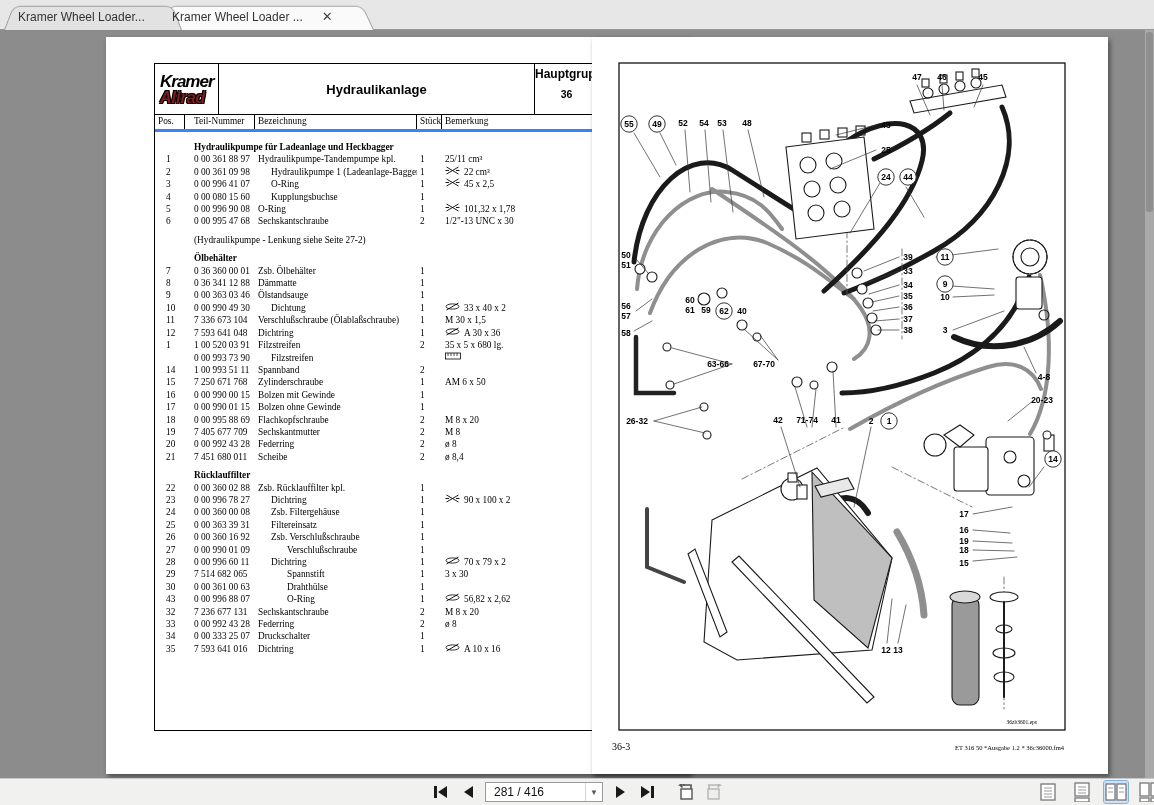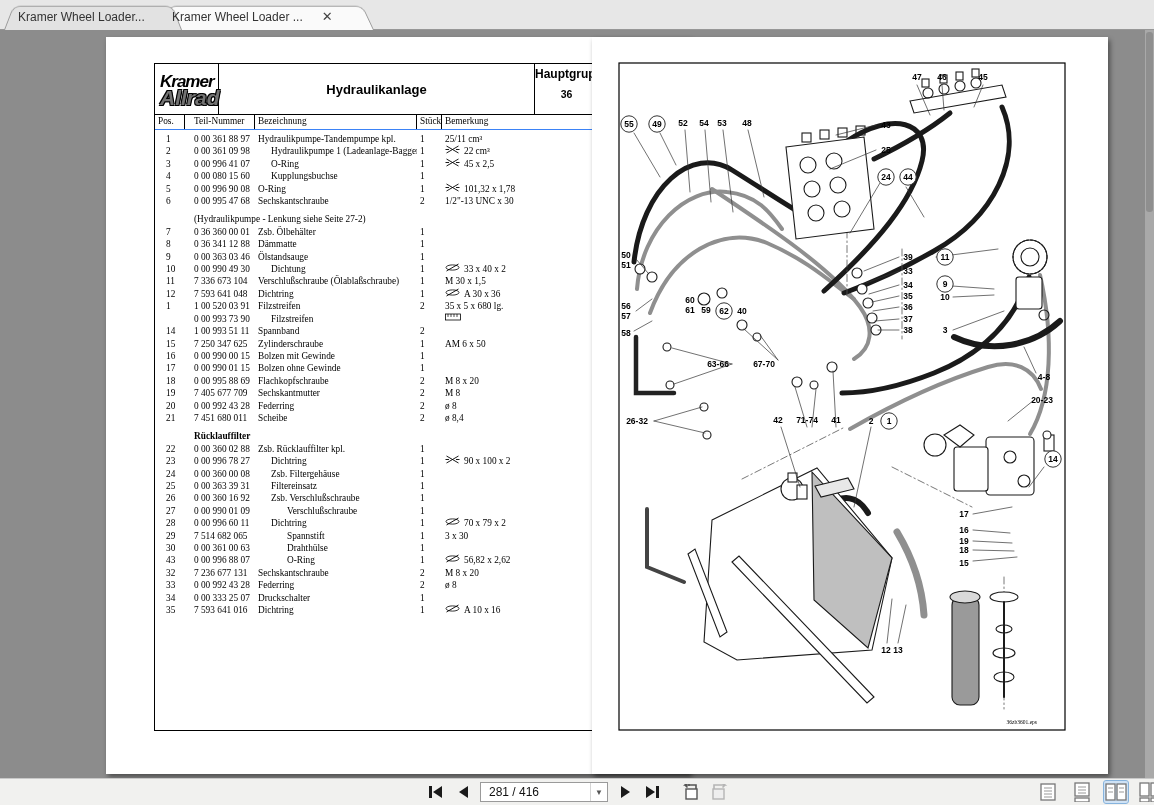--- a/index.html
+++ b/index.html
@@ -29,29 +29,29 @@
   .page-right{left:592px;width:516px;height:737px;}
 
   
   .sheet{position:relative;width:100%;height:100%;font-family:"Liberation Serif",serif;color:#000;}
   .frame{position:absolute;left:48px;top:26px;width:445px;height:668px;border:1px solid #000;box-sizing:border-box;}
   .head{display:flex;height:50px;border-bottom:1px solid #000;}
   .logo-cell{width:64px;border-right:1px solid #000;box-sizing:border-box;
              display:flex;flex-direction:column;justify-content:center;padding-left:5px;
              font-family:"Liberation Sans",sans-serif;font-weight:bold;font-style:italic;}
   .logo-l1{font-size:17px;letter-spacing:-1px;line-height:16px;}
-  .logo-l2{font-size:21px;letter-spacing:0px;line-height:15px;color:#737373;
+  .logo-l2{font-size:16px;letter-spacing:0px;line-height:15px;color:#7f1d1d;
            text-shadow:-1px -1px 0 #000,1px -1px 0 #000,-1px 1px 0 #000,1px 1px 0 #000;}
   .title-cell{flex:1;display:flex;align-items:center;justify-content:center;
               font-family:"Liberation Sans",sans-serif;font-weight:bold;font-size:13px;}
   .hg-cell{width:64px;border-left:1px solid #000;box-sizing:border-box;text-align:center;
            font-family:"Liberation Sans",sans-serif;font-weight:bold;}
   .hg-label{font-size:12px;margin-top:3px;}
   .hg-value{font-size:10.5px;margin-top:7px;}
-  .colhead{display:flex;height:14px;border-bottom:1px solid #3b82f6;font-size:9.3px;line-height:13px;}
+  .colhead{display:flex;height:14px;border-bottom:3px solid #3b82f6;font-size:9.3px;line-height:13px;}
   .colhead span{box-sizing:border-box;padding-left:3px;}
   .ch-pos{width:30px;border-right:1px solid #000;}
   .ch-nr{width:70px;border-right:1px solid #000;padding-left:9px !important;}
   .ch-name{width:162px;border-right:1px solid #000;}
   .ch-qty{width:25px;border-right:1px solid #000;}
   .ch-rem{flex:1;}
 
   .rows{padding-top:3px;font-size:9.3px;}
   .prow{display:flex;line-height:12.4px;white-space:nowrap;}
   .prow .c-pos{width:30px;box-sizing:border-box;padding-left:11px;flex:none;}
@@ -77,21 +77,21 @@
 
   
   .toolbar{position:absolute;left:0;bottom:0;width:100%;height:27px;background:#f1f1ef;
            border-top:1px solid #c9c9c9;box-sizing:border-box;display:flex;align-items:center;}
   .navgroup{position:absolute;left:50%;transform:translateX(-50%);display:flex;align-items:center;gap:6px;}
   .tbtn{width:22px;height:20px;display:flex;align-items:center;justify-content:center;border-radius:2px;}
   .tri{width:0;height:0;border-style:solid;}
   .tri-l{border-width:6px 9px 6px 0;border-color:transparent #1a1a1a transparent transparent;}
   .tri-r{border-width:6px 0 6px 9px;border-color:transparent transparent transparent #1a1a1a;}
   .bar{width:3px;height:12px;background:#1a1a1a;margin:0 1px;}
-  .pagebox{display:flex;align-items:center;width:128px;height:20px;background:#fff;
+  .pagebox{display:flex;align-items:center;width:118px;height:20px;background:#fff;
            border:1px solid #9a9a9a;box-sizing:border-box;font-size:12px;color:#111;}
   .pagebox .val{flex:1;padding-left:8px;}
   .pagebox .dd{width:16px;height:100%;display:flex;align-items:center;justify-content:center;
                border-left:1px solid #d5d5d5;font-size:8px;color:#555;}
   .viewbtn svg{display:block;}
   .layoutgroup{position:absolute;right:-8px;display:flex;align-items:center;gap:10px;}
   .lbtn{width:24px;height:22px;display:flex;align-items:center;justify-content:center;border-radius:2px;}
   .lbtn.sel{background:#cfe2f5;outline:1px solid #86b3dd;}
 </style>
 </head>
@@ -126,20 +126,24 @@
             </div>
           </div>
           <div class="colhead">
             <span class="ch-pos">Pos.</span>
             <span class="ch-nr">Teil-Nummer</span>
             <span class="ch-name">Bezeichnung</span>
             <span class="ch-qty">Stück</span>
             <span class="ch-rem">Bemerkung</span>
           </div>
           <div class="rows">
+              <div class="prow section">
+                <span class="c-pos"></span>
+                <span class="c-span">Hydraulikpumpe für Ladeanlage und Heckbagger</span>
+              </div>
               <div class="prow">
                 <span class="c-pos">1</span>
                 <span class="c-nr">0 00 361 88 97</span>
                 <span class="c-name ind0">Hydraulikpumpe-Tandempumpe kpl.</span>
                 <span class="c-qty">1</span>
                 <span class="c-rem">
                   <span class="rem-text">25/11 cm³</span>
                 </span>
               </div>
               <div class="prow">
@@ -199,20 +203,24 @@
                 <span class="c-name ind0">Sechskantschraube</span>
                 <span class="c-qty">2</span>
                 <span class="c-rem">
                   <span class="rem-text">1/2"-13 UNC x 30</span>
                 </span>
               </div>
               <div class="prow note">
                 <span class="c-pos"></span>
                 <span class="c-span">(Hydraulikpumpe - Lenkung siehe Seite 27-2)</span>
               </div>
+              <div class="prow section">
+                <span class="c-pos"></span>
+                <span class="c-span">Ölbehälter</span>
+              </div>
               <div class="prow">
                 <span class="c-pos">7</span>
                 <span class="c-nr">0 36 360 00 01</span>
                 <span class="c-name ind0">Zsb. Ölbehälter</span>
                 <span class="c-qty">1</span>
                 <span class="c-rem">
                   <span class="rem-text"></span>
                 </span>
               </div>
               <div class="prow">
@@ -300,21 +308,21 @@
                 <span class="c-pos">14</span>
                 <span class="c-nr">1 00 993 51 11</span>
                 <span class="c-name ind0">Spannband</span>
                 <span class="c-qty">2</span>
                 <span class="c-rem">
                   <span class="rem-text"></span>
                 </span>
               </div>
               <div class="prow">
                 <span class="c-pos">15</span>
-                <span class="c-nr">7 250 347 625</span>
+                <span class="c-nr">7 250 671 768</span>
                 <span class="c-name ind0">Zylinderschraube</span>
                 <span class="c-qty">1</span>
                 <span class="c-rem">
                   <span class="rem-text">AM 6 x 50</span>
                 </span>
               </div>
               <div class="prow">
                 <span class="c-pos">16</span>
                 <span class="c-nr">0 00 990 00 15</span>
                 <span class="c-name ind0">Bolzen mit Gewinde</span>
@@ -763,20 +771,24 @@
             <text x="461" y="425" text-anchor="middle">14</text>
             <text x="372" y="480" text-anchor="middle">17</text>
             <text x="372" y="496" text-anchor="middle">16</text>
             <text x="372" y="507" text-anchor="middle">19</text>
             <text x="372" y="516" text-anchor="middle">18</text>
             <text x="372" y="529" text-anchor="middle">15</text>
             <text x="300" y="616" text-anchor="middle">12 13</text>
           </g>
         <text x="445" y="687" text-anchor="end" font-family="Liberation Serif, serif" font-size="5.5" id="figure-caption">36zb3601.eps</text>
       </svg>
+      <div class="pfoot-right">
+        <span class="pageno" style="font-size:10px;font-family:'Liberation Serif',serif;">36-3</span>
+        <span class="small" style="font-size:6.5px;font-family:'Liberation Serif',serif;">ET 316 50 *Ausgabe 1.2 * 36c36000.fm4</span>
+      </div>
     </div>
 
     <div class="vscroll">
         <div class="thumb"></div>
       </div>
   </div>
 
   <div class="toolbar">
     <div class="navgroup">
       <div class="tbtn">

